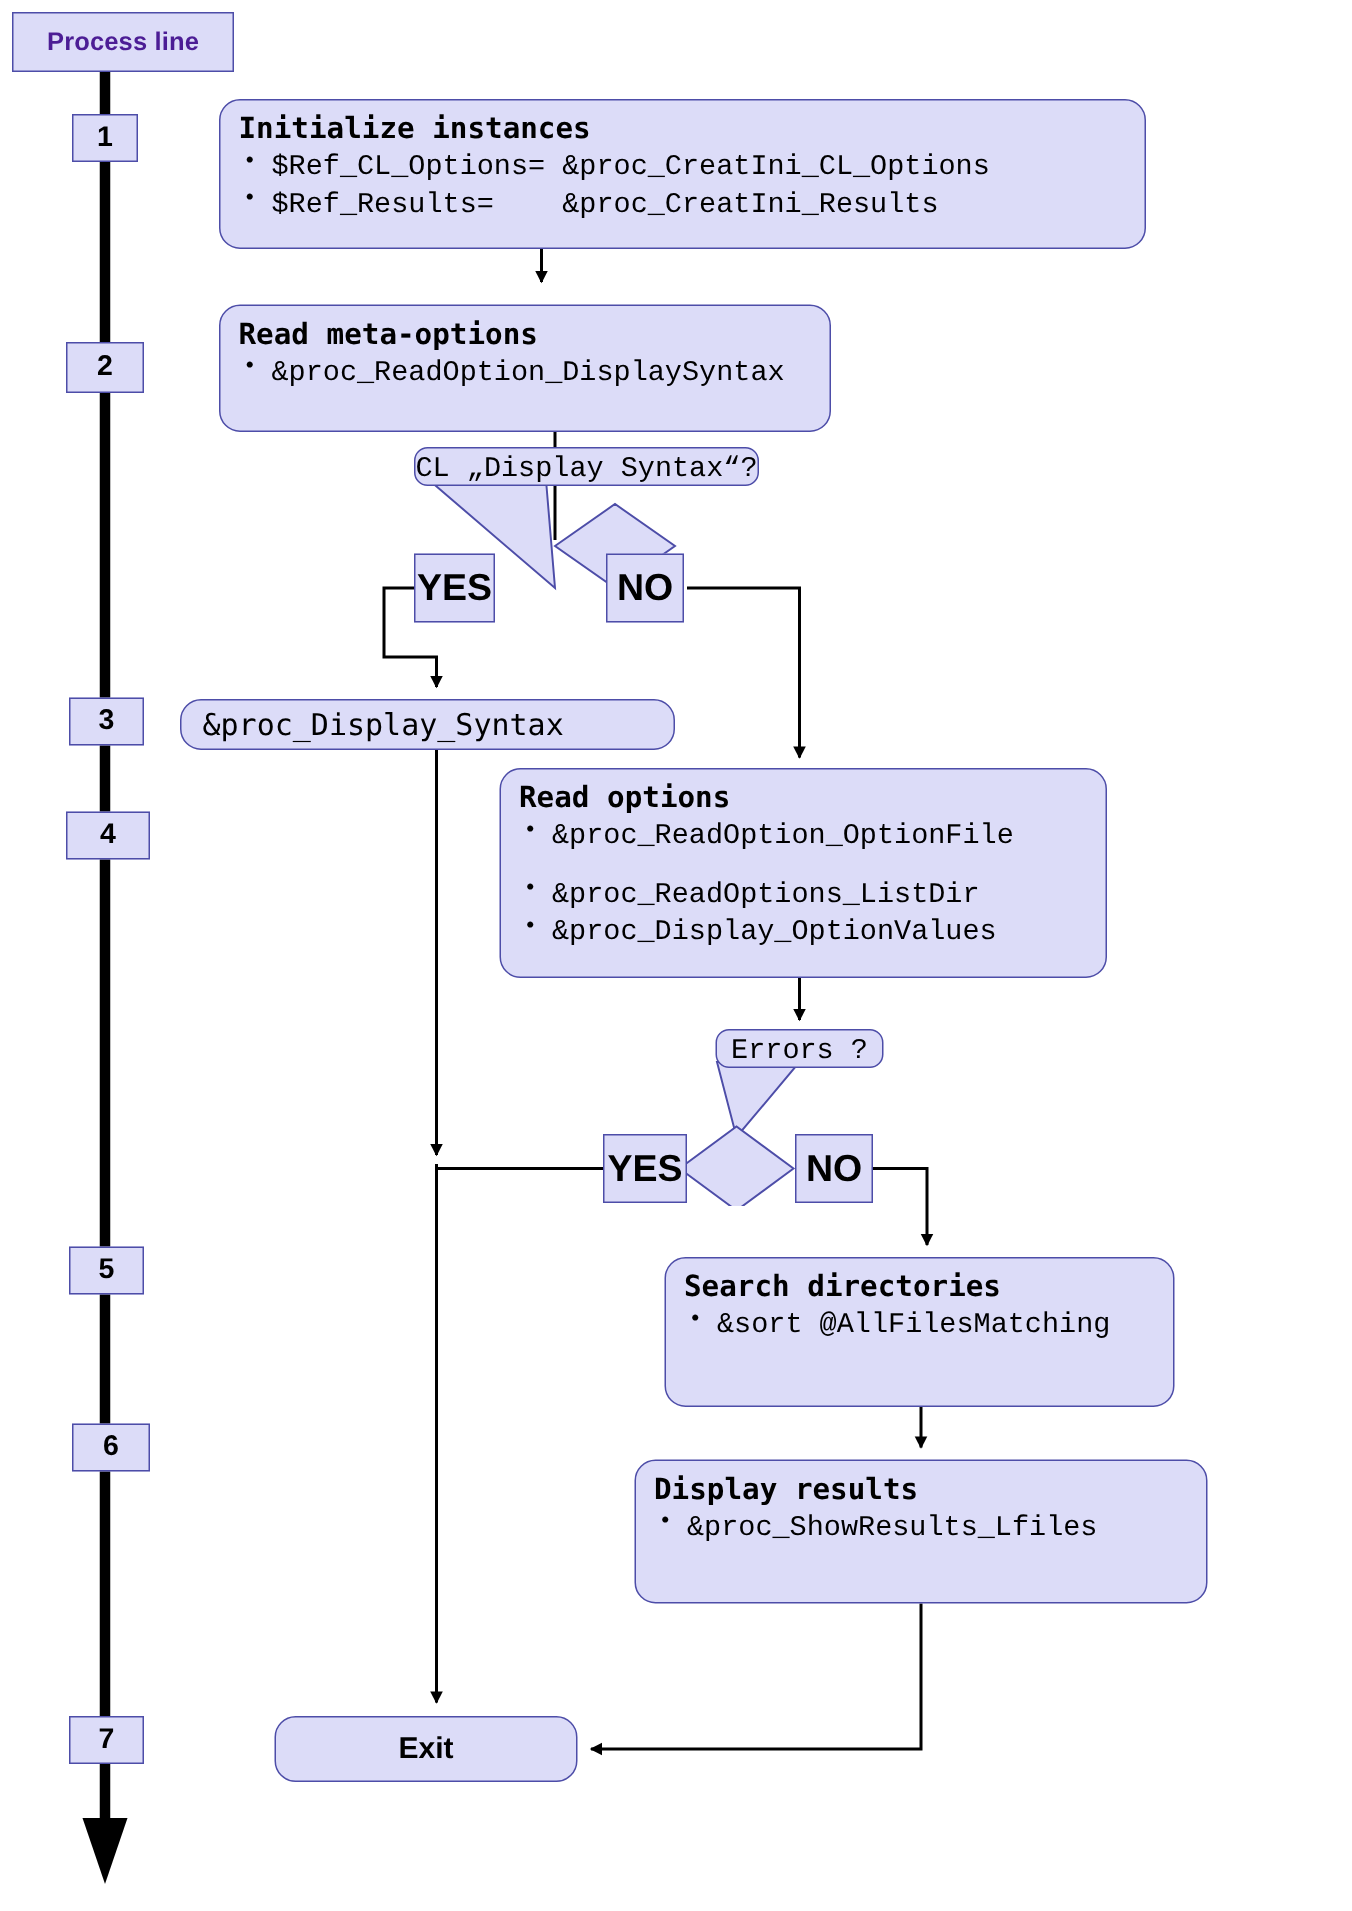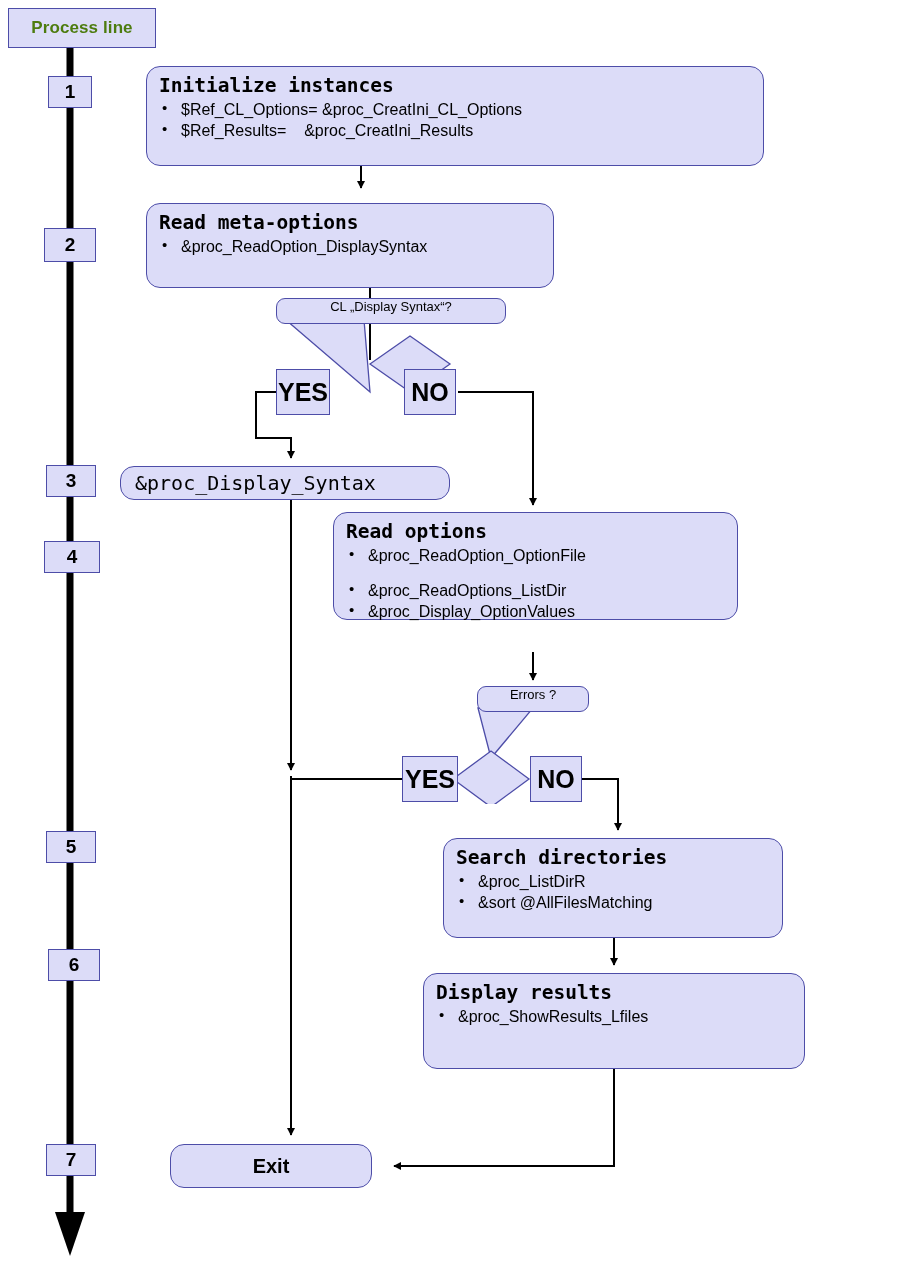--- a/index.html
+++ b/index.html
@@ -24,21 +24,21 @@
   
   .node {
     position: absolute;
     box-sizing: border-box;
     background: #dcdcf8;
     border: 1.3px solid #4d4da8;
   }
   .rounded { border-radius: 14px; }
   .sans {
     font-family: "Liberation Sans", sans-serif;
-    color: #4d7c0f;
+    color: #4c1d95;
   }
   
   .pl-header {
     display: flex;
     align-items: center;
     justify-content: center;
     font-weight: bold;
     font-size: 17px;
     letter-spacing: 0.1px;
   }
@@ -60,22 +60,22 @@
     font-size: 19.5px;
     line-height: 1.32;
     white-space: pre;
   }
   .pbox ul {
     list-style: none;
     margin: 0;
     padding: 0;
   }
   .pbox li {
-    font-family: Liberation Sans, sans-serif;
-    font-size: 16px;
+    font-family: Liberation Mono, monospace;
+    font-size: 19px;
     line-height: 1.32;
     white-space: pre;
     position: relative;
     padding-left: 22px;
   }
   .pbox li.blank { height: 14px; line-height: 14px; }
   .pbox li::before {
     content: "\2022";
     position: absolute;
     left: 3px;
@@ -104,24 +104,24 @@
   .yesno {
     display: flex;
     align-items: center;
     justify-content: center;
     font-family: "Liberation Sans", sans-serif;
     font-weight: bold;
     font-size: 25px;
   }
   .callout {
     display: flex;
-    align-items: flex-start;
-    justify-content: center;
-    font-family: Liberation Sans, sans-serif;
-    font-size: 13px;
+    align-items: flex-end;
+    justify-content: center;
+    font-family: Liberation Mono, monospace;
+    font-size: 19px;
     border-radius: 9px;
     white-space: nowrap;
   }
   .diamond-wrap { position: absolute; }
 </style>
 </head>
 <body>
 
 <div id="canvas">
 
@@ -239,21 +239,21 @@
     <span>YES</span>
   </div>
   <div class="node yesno" style="left:404px; top:369px; width:52px; height:46px;">
     <span>NO</span>
   </div>
 
   <div class="node rounded simplebox" style="left:120px; top:466px; width:330px; height:34px;">
     <span>&amp;proc_Display_Syntax</span>
   </div>
 
-  <div class="node rounded pbox" style="left:333px; top:512px; width:405px; height:108px;">
+  <div class="node rounded pbox" style="left:333px; top:512px; width:405px; height:140px;">
     <div class="title">Read options</div>
     <ul>
       <li>&amp;proc_ReadOption_OptionFile</li>
       <li class="blank"></li>
       <li>&amp;proc_ReadOptions_ListDir</li>
       <li>&amp;proc_Display_OptionValues</li>
     </ul>
   </div>
 
   <div class="diamond-wrap" style="left:402px; top:684px; width:220px; height:120px;">
@@ -270,29 +270,28 @@
   <div class="node yesno" style="left:402px; top:756px; width:56px; height:46px;">
     <span>YES</span>
   </div>
   <div class="node yesno" style="left:530px; top:756px; width:52px; height:46px;">
     <span>NO</span>
   </div>
 
   <div class="node rounded pbox" style="left:443px; top:838px; width:340px; height:100px;">
     <div class="title">Search directories</div>
     <ul>
-      <li>&amp;proc_ListDirR</li>
       <li>&amp;sort @AllFilesMatching</li>
     </ul>
   </div>
 
   <div class="node rounded pbox" style="left:423px; top:973px; width:382px; height:96px;">
     <div class="title">Display results</div>
     <ul>
       <li>&amp;proc_ShowResults_Lfiles</li>
     </ul>
   </div>
 
-  <div class="node rounded exitbox" style="left:170px; top:1144px; width:202px; height:44px;">
+  <div class="node rounded exitbox" style="left:183px; top:1144px; width:202px; height:44px;">
     <span>Exit</span>
   </div>
 
 </div>
 
 </body></html>

